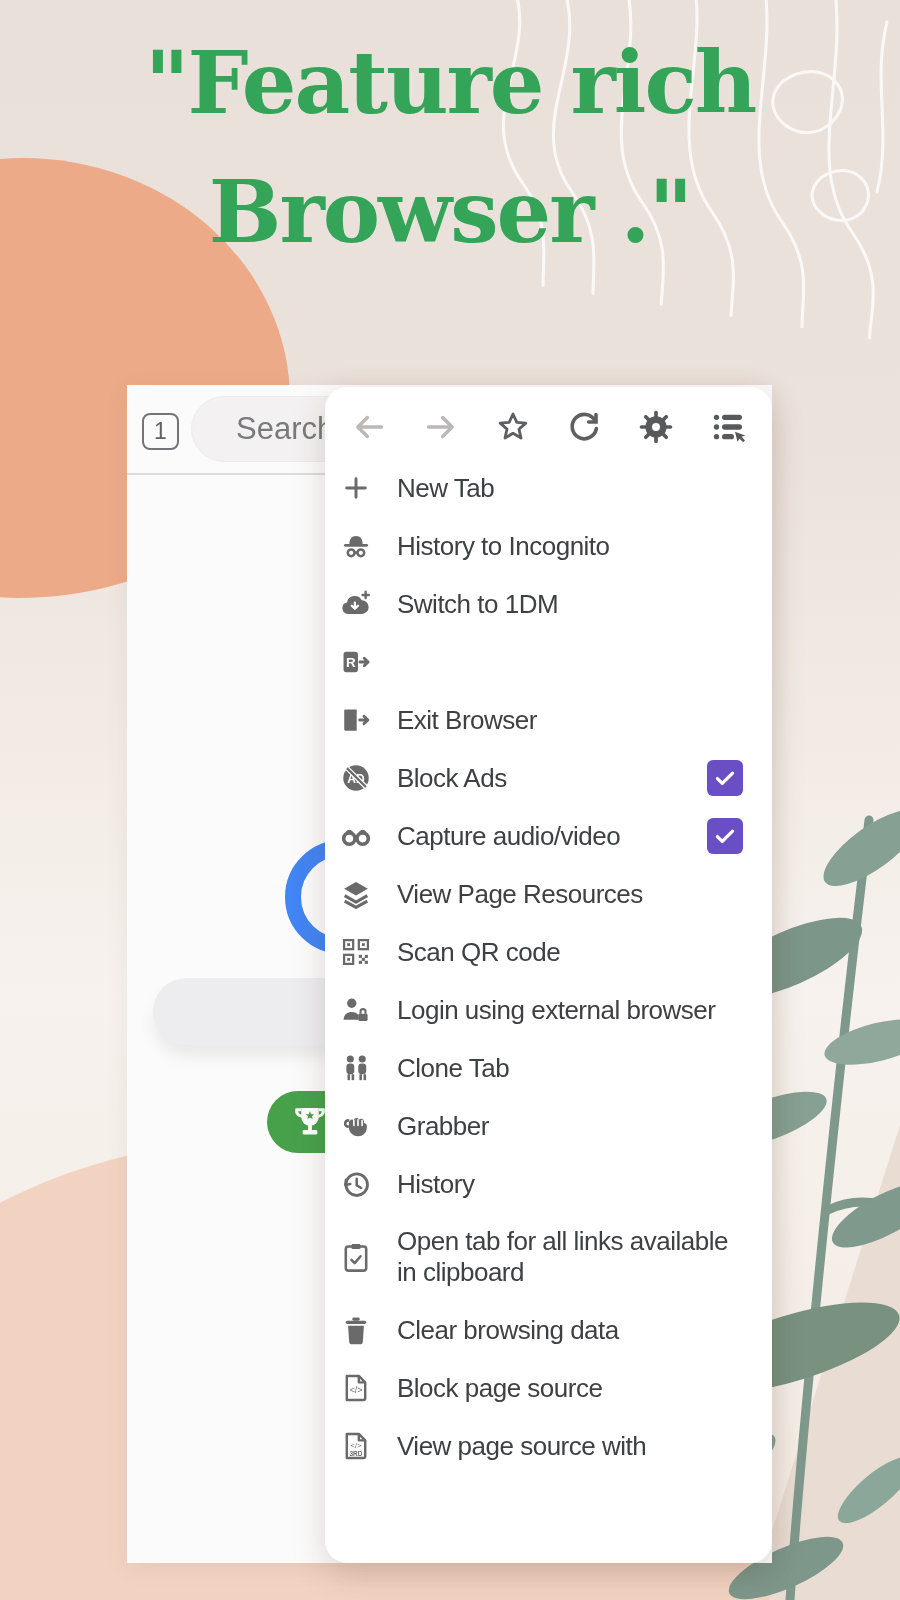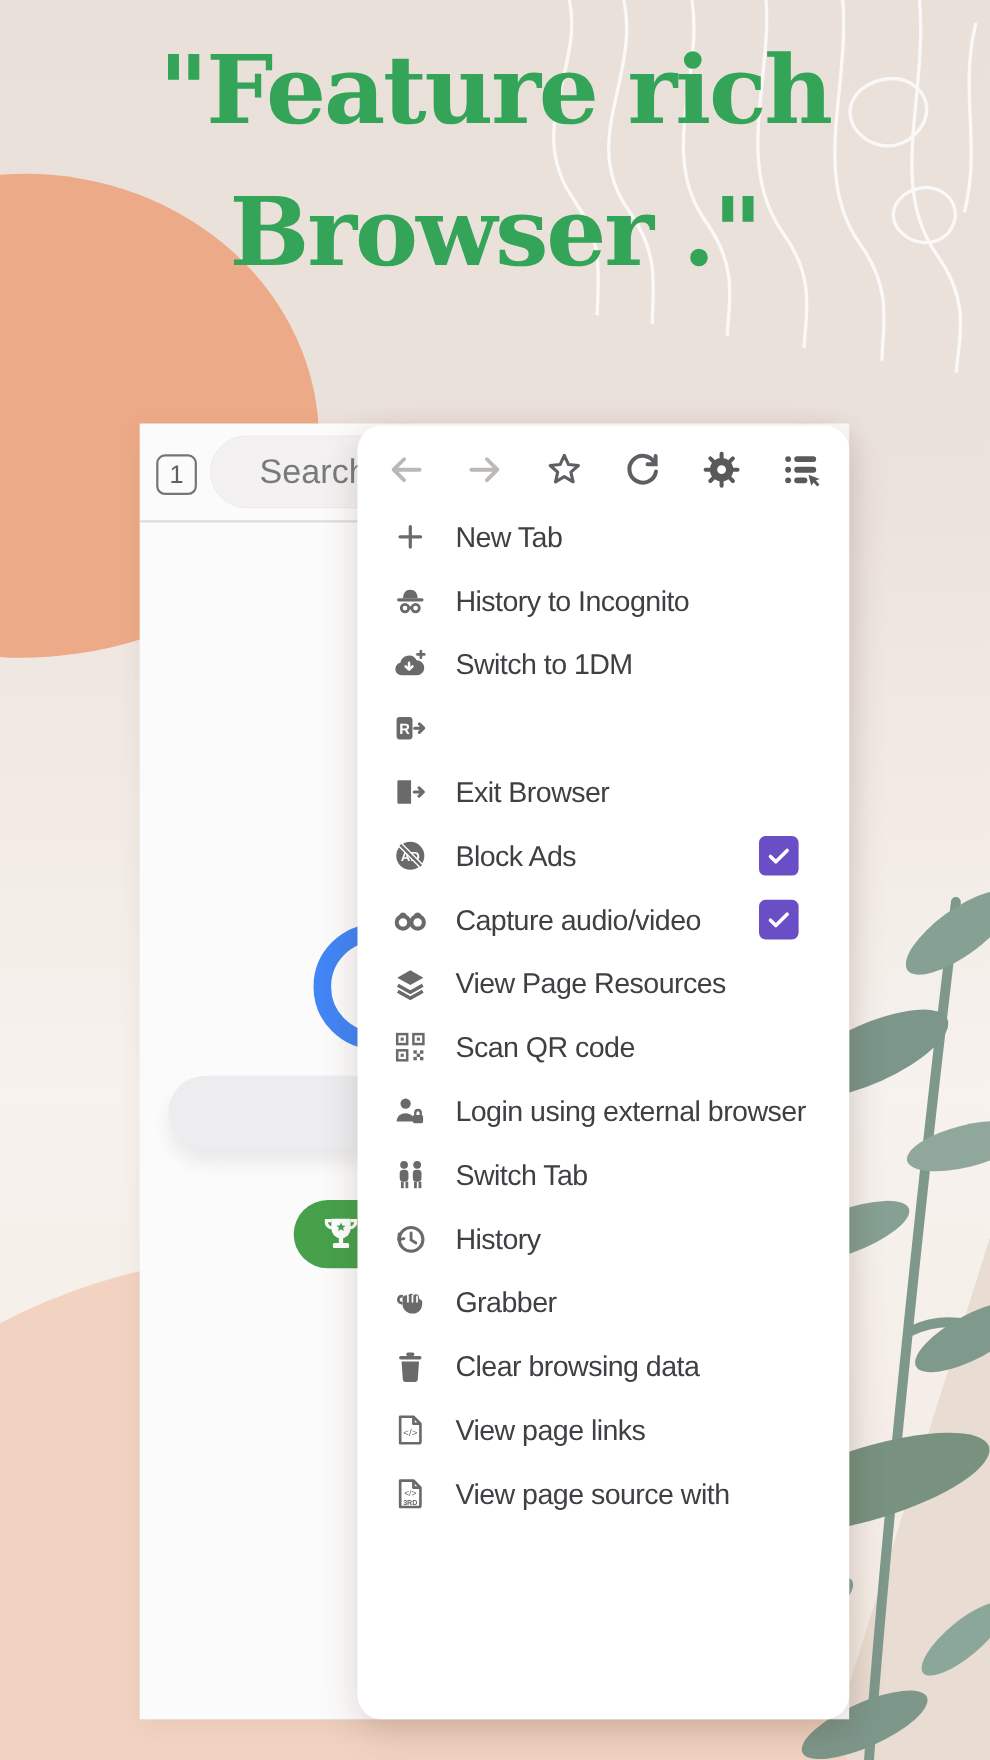--- a/index.html
+++ b/index.html
@@ -38,21 +38,21 @@
         background:#ededf0;box-shadow:0 12px 16px rgba(0,0,0,.07);}
   #trophy-button{position:absolute;left:140px;top:706px;width:210px;height:62px;border-radius:31px;
         background:#47a14b;display:flex;align-items:center;padding-left:22px;box-sizing:border-box;}
   
   #menu-panel{left:325px;top:387px;width:447px;height:1176px;background:#ffffff;z-index:5;
         border-radius:22px;box-shadow:0 10px 34px rgba(70,45,30,.18);box-sizing:border-box;}
   #menu-toolbar{display:flex;justify-content:space-between;align-items:center;
         padding:14px 22px 0 22px;height:52px;}
   #menu-toolbar .tico{width:44px;height:44px;display:flex;align-items:center;justify-content:center;}
   #menu-list{list-style:none;margin:6px 0 0 0;padding:0;}
-  .mi{display:flex;align-items:center;min-height:58px;padding:0 30px;}
+  .mi{display:flex;align-items:center;min-height:58px;padding:0 13px;}
   .mi-icon{width:36px;height:36px;flex:0 0 36px;margin-right:23px;
         display:flex;align-items:center;justify-content:center;}
   .mi-label{font-size:26px;color:#3f4043;letter-spacing:-.5px;max-width:344px;line-height:1.18;}
   .mi.two-line{min-height:88px;align-items:center;}
   .spacer{flex:1;}
   .mcheck{width:36px;height:36px;border-radius:6px;background:#6a4ec6;margin-right:16px;
         display:flex;align-items:center;justify-content:center;}
   svg{display:block;}
 </style>
 </head>
@@ -323,66 +323,76 @@
           <circle cx="8" cy="5.6" r="2.5"></circle>
             <circle cx="16.4" cy="5.6" r="2.5"></circle>
           <rect x="5.2" y="8.8" width="5.6" height="7.6" rx="2.4"></rect>
           <rect x="13.6" y="8.8" width="5.6" height="7.6" rx="2.4"></rect>
           <rect x="6" y="16.4" width="1.8" height="4.2"></rect>
             <rect x="8.9" y="16.4" width="1.8" height="4.2"></rect>
           <rect x="14.4" y="16.4" width="1.8" height="4.2"></rect>
             <rect x="17.3" y="16.4" width="1.8" height="4.2"></rect>
         </svg>
       </span>
-      <span class="mi-label">Switch Tab</span>
+      <span class="mi-label">Clone Tab</span>
+    </li>
+
+    <li class="mi">
+      <span class="mi-icon">
+        <svg width="34" height="34" viewBox="0 0 24 24">
+          <path d="M7 10c0-1.6.9-2.6 2.2-2.6.5 0 1 .2 1.3.5.2-.9 1-1.5 1.9-1.5.8 0 1.5.4 1.8 1.1.3-.4.9-.7 1.5-.7 1.1 0 1.8.8 1.9 1.9l.1 1.1c1.2.2 2 1.1 2 2.4 0 4-2.1 7-6.1 7-3.6 0-6.6-2.6-6.6-6.2z" fill="#6a6a6a"></path>
+          <path d="M10.5 8v3.6M13.4 7.6v4M16.3 8.2v3.4" stroke="#ffffff" stroke-width="1.1" stroke-linecap="round"></path>
+          <path d="M7 12.6c-1.9-.2-2.9-1.3-2.6-2.8.3-1.3 1.4-2 2.8-1.7" fill="none" stroke="#6a6a6a" stroke-width="1.8"></path>
+        </svg>
+      </span>
+      <span class="mi-label">Grabber</span>
     </li>
 
     <li class="mi">
       <span class="mi-icon">
         <svg width="34" height="34" viewBox="0 0 24 24" fill="none" stroke="#6a6a6a">
           <circle cx="12.5" cy="12.5" r="7.6" stroke-width="2"></circle>
           <path d="M12.5 8.3v4.6l3.1 1.9" stroke-width="1.8" stroke-linecap="round"></path>
           <path d="M4.9 8.9l-.5 3.8 3.6-.7" stroke-width="1.7" stroke-linecap="round" stroke-linejoin="round"></path>
         </svg>
       </span>
       <span class="mi-label">History</span>
     </li>
 
-    <li class="mi">
-      <span class="mi-icon">
-        <svg width="34" height="34" viewBox="0 0 24 24">
-          <path d="M7 10c0-1.6.9-2.6 2.2-2.6.5 0 1 .2 1.3.5.2-.9 1-1.5 1.9-1.5.8 0 1.5.4 1.8 1.1.3-.4.9-.7 1.5-.7 1.1 0 1.8.8 1.9 1.9l.1 1.1c1.2.2 2 1.1 2 2.4 0 4-2.1 7-6.1 7-3.6 0-6.6-2.6-6.6-6.2z" fill="#6a6a6a"></path>
-          <path d="M10.5 8v3.6M13.4 7.6v4M16.3 8.2v3.4" stroke="#ffffff" stroke-width="1.1" stroke-linecap="round"></path>
-          <path d="M7 12.6c-1.9-.2-2.9-1.3-2.6-2.8.3-1.3 1.4-2 2.8-1.7" fill="none" stroke="#6a6a6a" stroke-width="1.8"></path>
-        </svg>
-      </span>
-      <span class="mi-label">Grabber</span>
-    </li>
-
+    <li class="mi two-line">
+      <span class="mi-icon">
+        <svg width="34" height="34" viewBox="0 0 24 24">
+          <rect x="4.8" y="4.6" width="14.4" height="17" rx="1.8" fill="none" stroke="#6a6a6a" stroke-width="1.8"></rect>
+          <rect x="8.8" y="2.8" width="6.4" height="3.6" rx="1" fill="#6a6a6a"></rect>
+          <path d="M8.8 14l2.3 2.3 4.1-4.8" fill="none" stroke="#6a6a6a" stroke-width="1.8" stroke-linecap="round" stroke-linejoin="round"></path>
+        </svg>
+      </span>
+      <span class="mi-label">Open tab for all links available in clipboard</span>
+    </li>
 
     <li class="mi">
       <span class="mi-icon">
         <svg width="34" height="34" viewBox="0 0 24 24" fill="#6a6a6a">
           <rect x="9.4" y="3.2" width="5.2" height="2.2" rx="1"></rect>
           <rect x="4.8" y="5.4" width="14.4" height="2.3" rx="1.1"></rect>
           <path d="M6.4 9h11.2l-.8 11.6a1.6 1.6 0 0 1-1.6 1.5H8.8a1.6 1.6 0 0 1-1.6-1.5z"></path>
         </svg>
       </span>
       <span class="mi-label">Clear browsing data</span>
     </li>
 
     <li class="mi">
       <span class="mi-icon">
         <svg width="34" height="34" viewBox="0 0 24 24">
           <path d="M5.5 3.5h8.5l4.5 4.5v11.3a1.2 1.2 0 0 1-1.2 1.2H5.5z" fill="none" stroke="#6a6a6a" stroke-width="1.7" stroke-linejoin="round"></path>
           <path d="M14 3.5V8h4.5" fill="none" stroke="#6a6a6a" stroke-width="1.7" stroke-linejoin="round"></path>
           <text x="12" y="15.8" font-size="6.2" text-anchor="middle" fill="#6a6a6a" font-family="Liberation Sans,sans-serif">&lt;/&gt;</text>
         </svg>
       </span>
-      <span class="mi-label">View page links</span>
+      <span class="mi-label">Block page source</span>
     </li>
 
     <li class="mi">
       <span class="mi-icon">
         <svg width="34" height="34" viewBox="0 0 24 24">
           <path d="M5.5 3.5h8.5l4.5 4.5v11.3a1.2 1.2 0 0 1-1.2 1.2H5.5z" fill="none" stroke="#6a6a6a" stroke-width="1.7" stroke-linejoin="round"></path>
           <path d="M14 3.5V8h4.5" fill="none" stroke="#6a6a6a" stroke-width="1.7" stroke-linejoin="round"></path>
           <text x="12" y="13.6" font-size="5.4" text-anchor="middle" fill="#6a6a6a" font-family="Liberation Sans,sans-serif">&lt;/&gt;</text>
           <text x="12" y="19" font-size="4.6" font-weight="bold" text-anchor="middle" fill="#6a6a6a" font-family="Liberation Sans,sans-serif">3RD</text>
         </svg>

